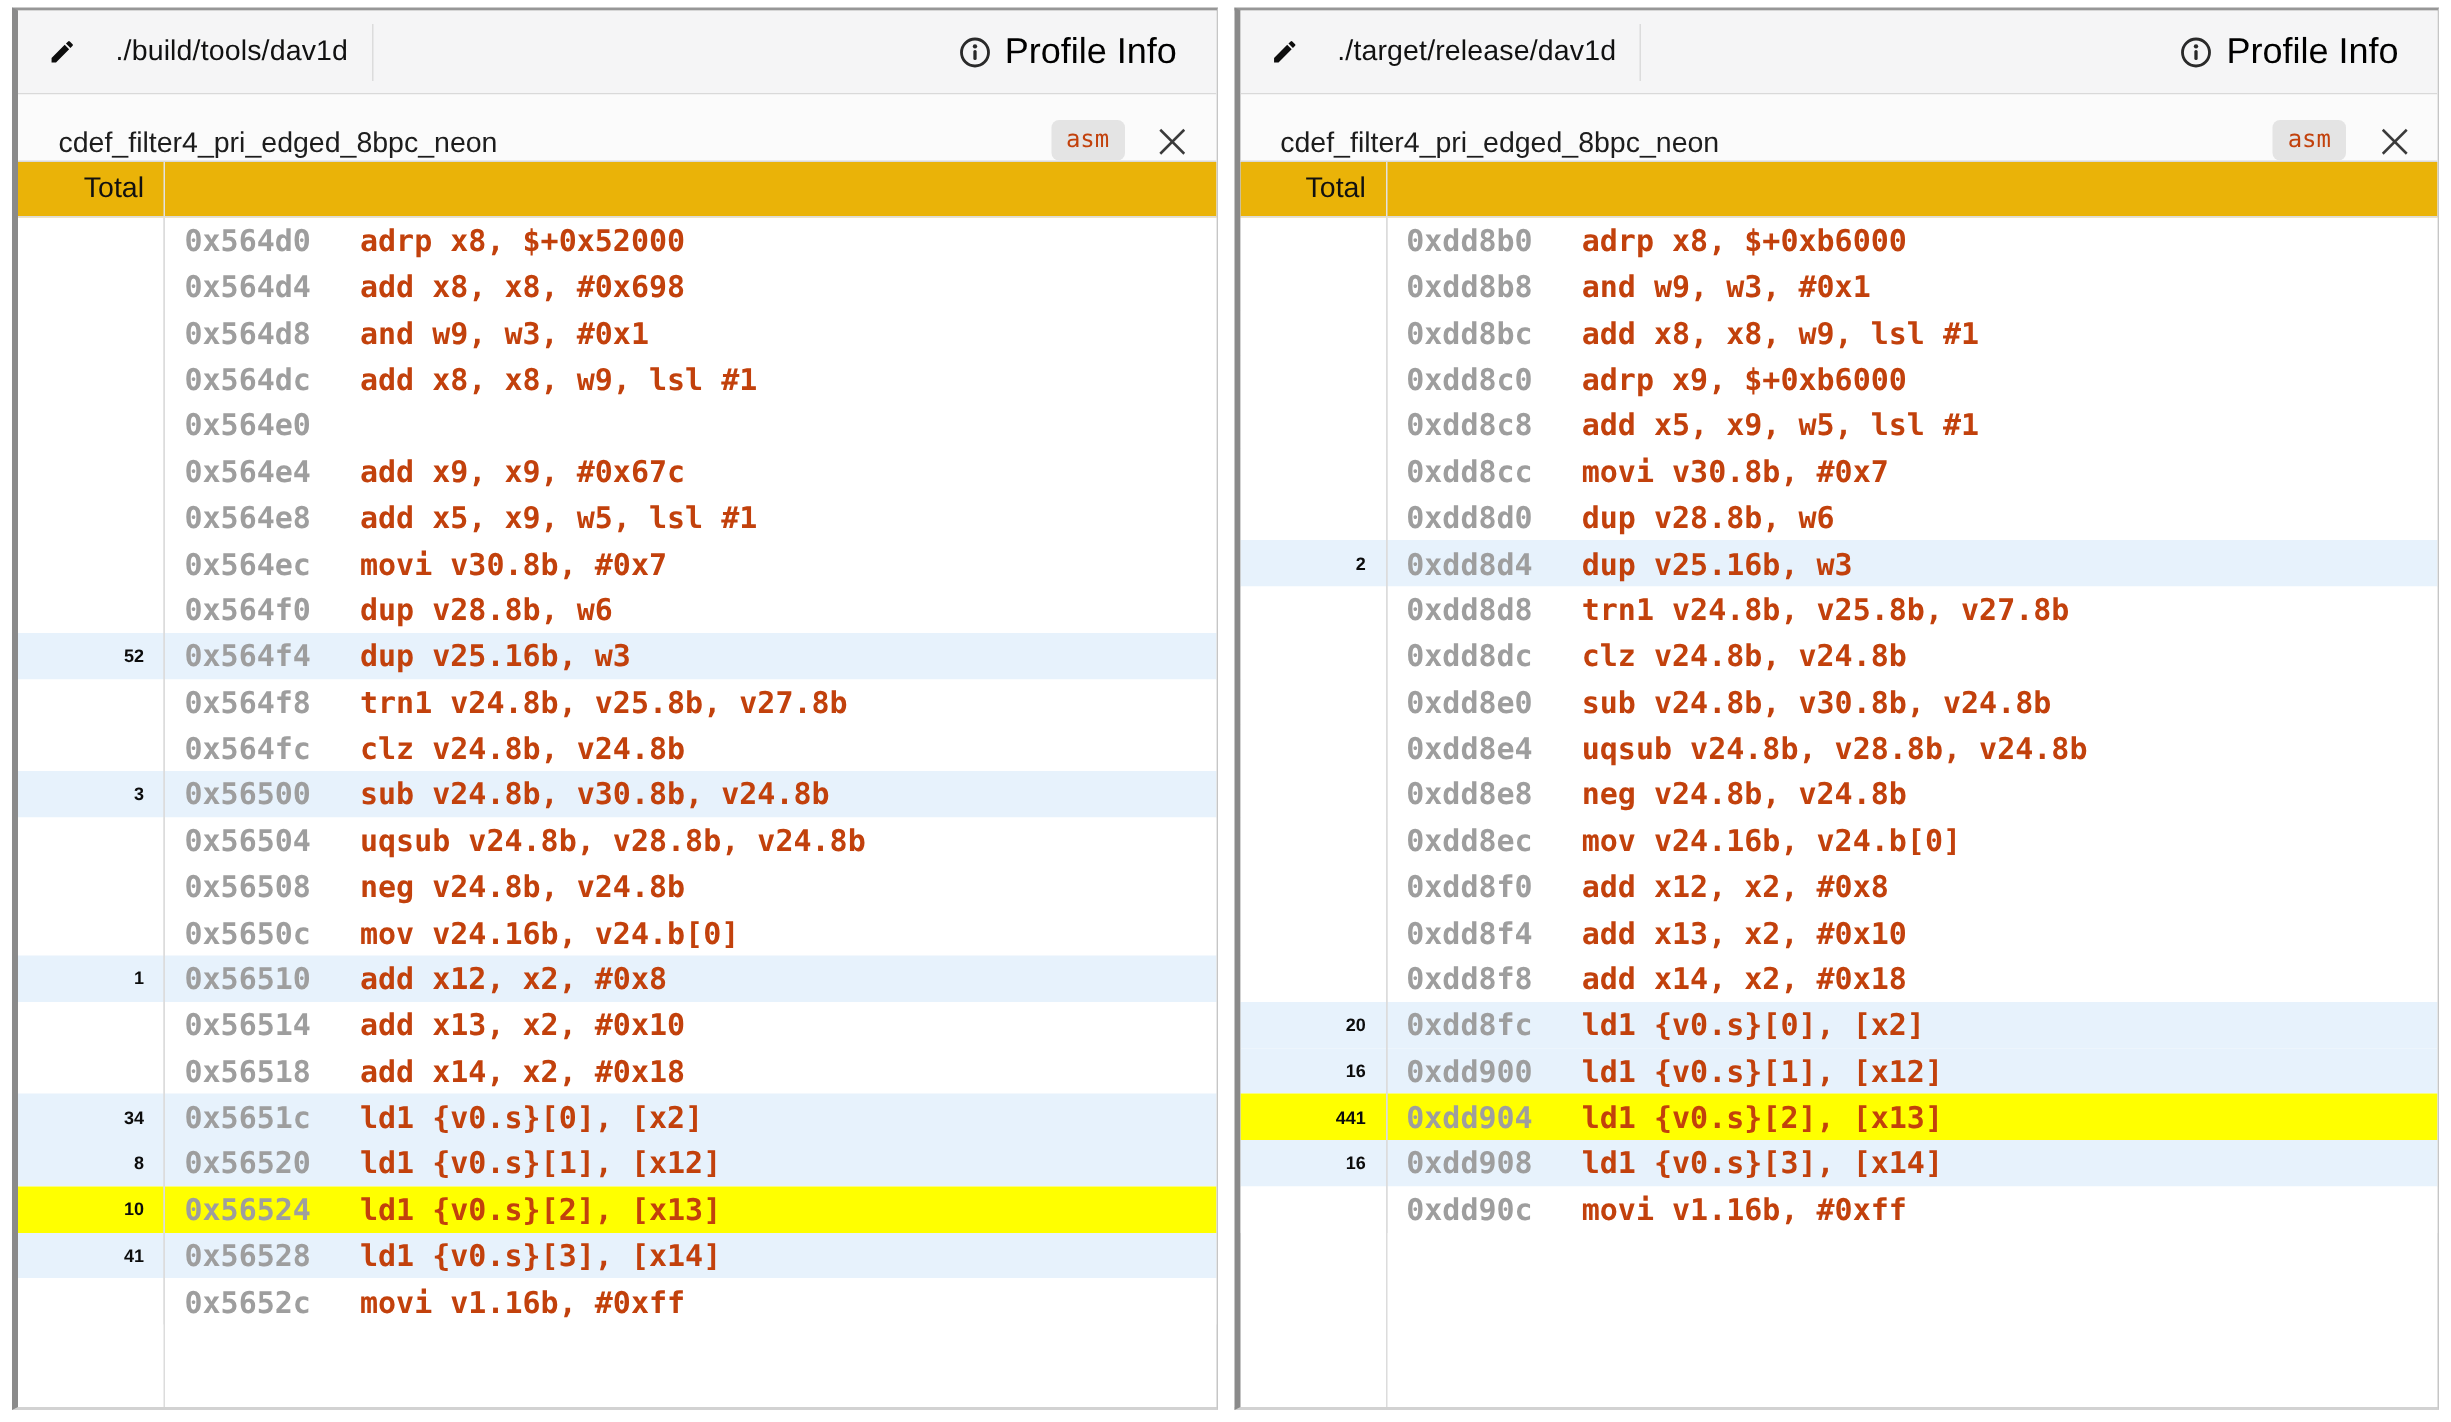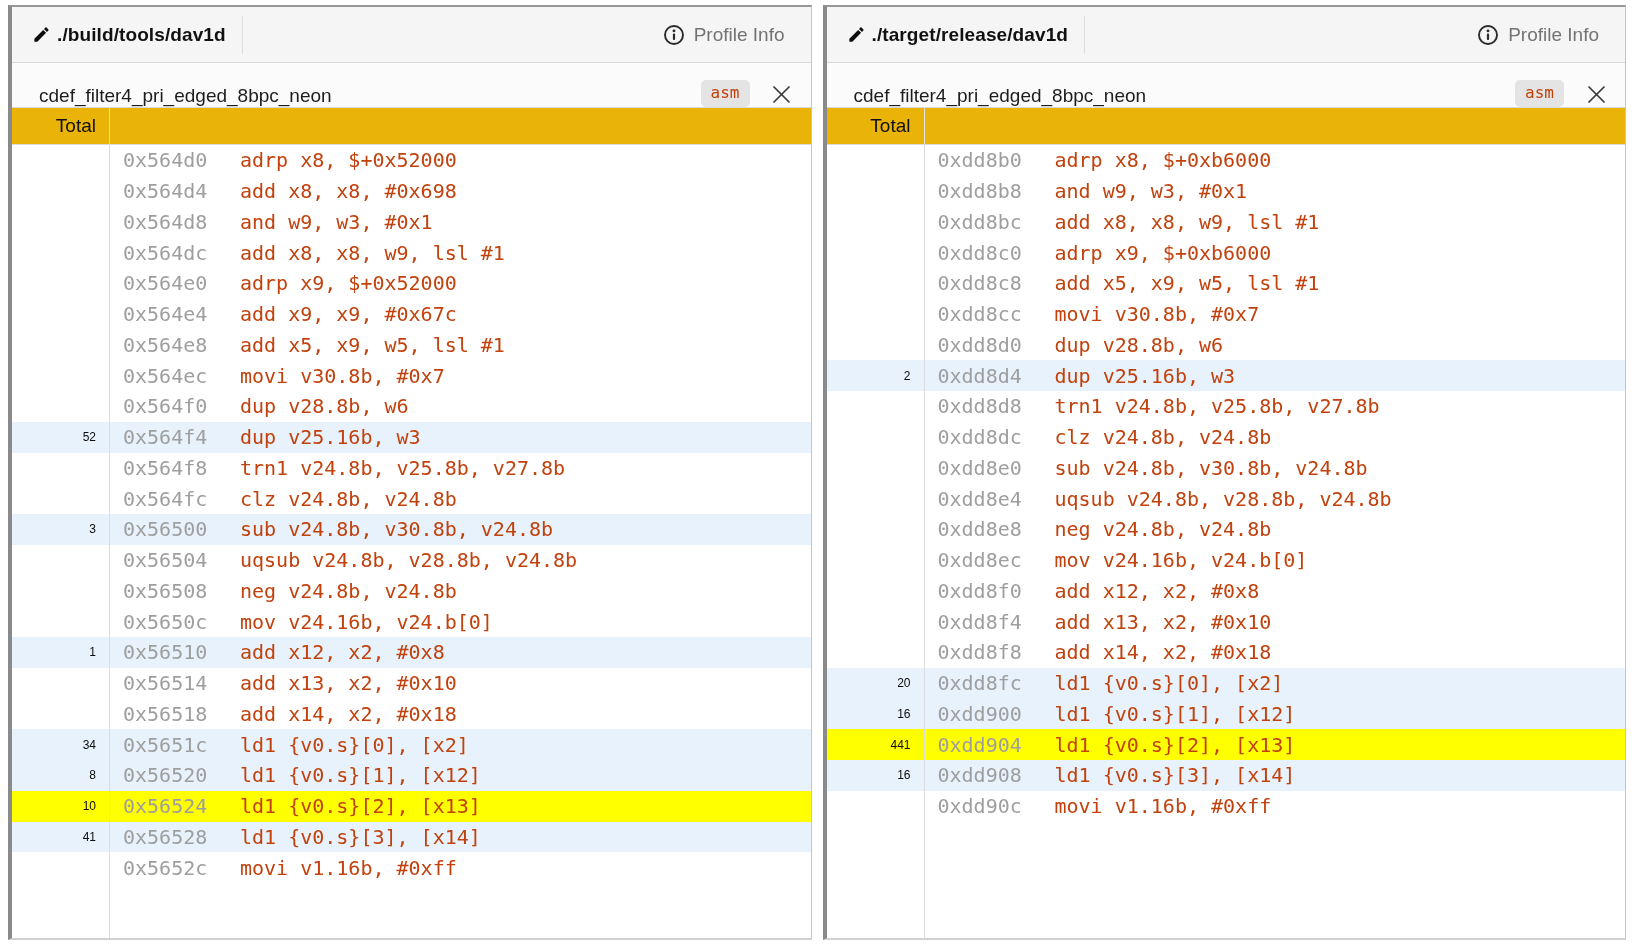--- a/index.html
+++ b/index.html
@@ -26,25 +26,25 @@
   }
   
   .toolbar {
     height: 56px; flex: 0 0 56px;
     background: #f5f5f6;
     border-bottom: 1px solid #d9d9d9;
     display: flex; align-items: center;
     padding: 0 26px 0 20px;
     font-size: 19px; color: #111;
   }
-  .toolbar .path { font-weight: bold; margin-left: 6px; letter-spacing: 0.1px; }
+  .toolbar .path { font-weight: normal; margin-left: 26px; letter-spacing: 0.1px; }
   .toolbar .vdiv { width: 1px; height: 38px; background: #dcdcdc; margin-left: 16px; }
   .toolbar .spacer { flex: 1; }
   .profile-info { display: flex; align-items: center; cursor: default; }
-  .profile-info .label { margin-left: 9px; font-size: 19px; color: #737373; }
+  .profile-info .label { margin-left: 9px; font-size: 24px; color: #000000; }
   
   .fnbar {
     height: 45px; flex: 0 0 45px;
     background: #fbfbfb;
     border-bottom: 1px solid #d9d9d9;
     display: flex; align-items: flex-end;
     padding: 0 16px 0 27px;
   }
   .fnbar .fname { font-size: 19px; color: #1d1d1d; }
   .fnbar .spacer { flex: 1; }
@@ -74,20 +74,21 @@
     padding-right: 13px;
     font-size: 19px; color: #111;
   }
   
   .code {
     flex: 1 1 auto;
     position: relative;
     overflow: hidden;
     font-family: "DejaVu Sans Mono", monospace;
     font-size: 20px;
+    font-weight: bold;
   }
   .code::before {
     content: ""; position: absolute;
     left: 97px; top: 0; bottom: 0; width: 1px;
     background: #dcdcdc;
   }
   .row {
     height: 30.75px;
     display: flex; align-items: stretch;
     background: #ffffff;
@@ -180,21 +181,20 @@
 
   <div class="row">
     <span class="count"></span>
     <span class="addr">0x564dc</span>
     <span class="instr">add x8, x8, w9, lsl #1</span>
   </div>
 
   <div class="row">
     <span class="count"></span>
     <span class="addr">0x564e0</span>
-    <span class="instr">adrp x9, $+0x52000</span>
   </div>
 
   <div class="row">
     <span class="count"></span>
     <span class="addr">0x564e4</span>
     <span class="instr">add x9, x9, #0x67c</span>
   </div>
 
   <div class="row">
     <span class="count"></span>

